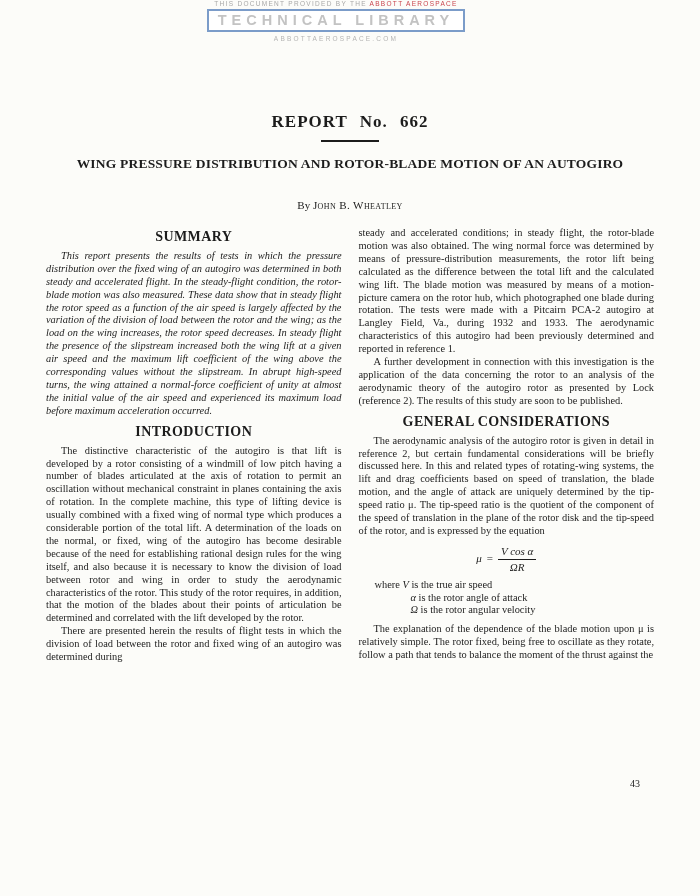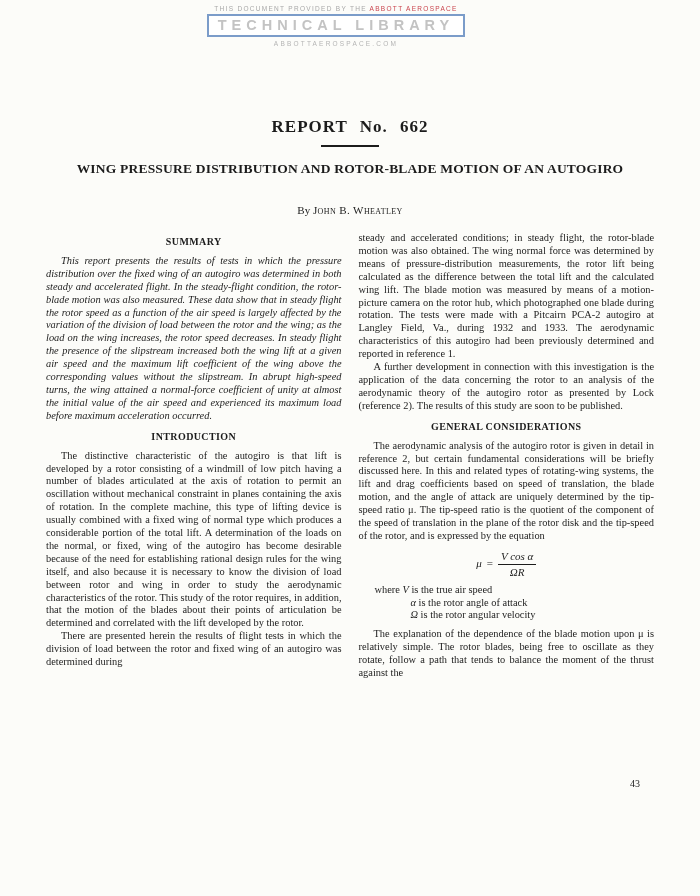--- a/index.html
+++ b/index.html
@@ -7,41 +7,41 @@
   body {
     background:#fcfcf9;
     font-family:"Liberation Serif","DejaVu Serif",serif;
     color:#1c1c1c;
     position:relative;
     overflow:hidden;
   }
   .page { position:absolute; inset:0; padding:0 46px; }
 
   
-  .watermark { text-align:center; padding-top:5px; transform:translateX(-14px); }
+  .watermark { text-align:center; transform:translateX(-14px); }
   .wm-line1 { font-family:"Liberation Sans",sans-serif; font-size:6.5px; letter-spacing:1.3px; color:#a8a8a8; white-space:nowrap; }
   .wm-line1 .red { color:#c9444d; }
   .wm-box { display:inline-block; border:2px solid #7b9cc9; padding:0 9px 1px; margin-top:2px; background:#fff; }
   .wm-box .wm-lib {
     font-family:"Liberation Sans",sans-serif; font-weight:bold;
     font-size:14.5px; letter-spacing:5px; color:#c3c3c3; white-space:nowrap;
   }
   .wm-line3 { font-family:"Liberation Sans",sans-serif; font-size:6.5px; letter-spacing:2.2px; color:#b4b4b4; margin-top:3px; }
 
   
   .report-no { text-align:center; margin-top:70px; font-size:17px; font-weight:bold; letter-spacing:1px; word-spacing:7px; }
   .title-rule { width:58px; border:0; border-top:2px solid #1c1c1c; margin:8px auto 13px; }
   .main-title { text-align:center; font-weight:bold; font-size:13.5px; line-height:17px; letter-spacing:0.2px; }
   .byline { text-align:center; font-size:11px; margin-top:27px; }
   .byline .author { font-variant:small-caps; letter-spacing:0.4px; }
 
   
   .columns { display:flex; gap:17px; margin-top:16px; }
   .col { flex:1 1 0; font-size:10.4px; line-height:12.9px; }
-  .section-heading { text-align:center; font-weight:bold; font-size:10px; letter-spacing:0.4px; margin:4px 0 6px; }
+  .section-heading { text-align:center; font-weight:bold; font-size:14px; letter-spacing:0.4px; margin:4px 0 6px; }
   .section-heading.spaced { margin-top:8px; }
   .col p { text-indent:15px; text-align:justify; hyphens:auto; }
   .col p.no-indent { text-indent:0; }
   .col p.italic { font-style:italic; }
 
   
   .equation { text-align:center; margin:7px 0 5px; font-size:11px; }
   .equation .sym, .equation .frac { font-style:italic; }
   .equation .eq-sign { margin:0 5px; font-style:normal; }
   .frac { display:inline-block; vertical-align:middle; text-align:center; }
@@ -101,19 +101,19 @@
       <div class="equation">
         <span class="sym">μ</span><span class="eq-sign">=</span><span class="frac"><span class="num">V cos α</span><span class="den">ΩR</span></span>
       </div>
 
       <div class="definitions">
         <div class="def-line"><span>where </span><span class="sym">V</span><span> is the true air speed</span></div>
         <div class="def-line indent"><span></span><span class="sym">α</span><span> is the rotor angle of attack</span></div>
         <div class="def-line indent"><span></span><span class="sym">Ω</span><span> is the rotor angular velocity</span></div>
       </div>
 
-      <p>The explanation of the dependence of the blade motion upon μ is relatively simple. The rotor blades, being free to oscillate as they rotate, follow a path that tends to balance the moment of the thrust against the</p>
+      <p>The explanation of the dependence of the blade motion upon μ is relatively simple. The rotor fixed, being free to oscillate as they rotate, follow a path that tends to balance the moment of the thrust against the</p>
     </div>
 
   </div>
 
   <div class="page-number">43</div>
 </div>
 
 </body></html>

